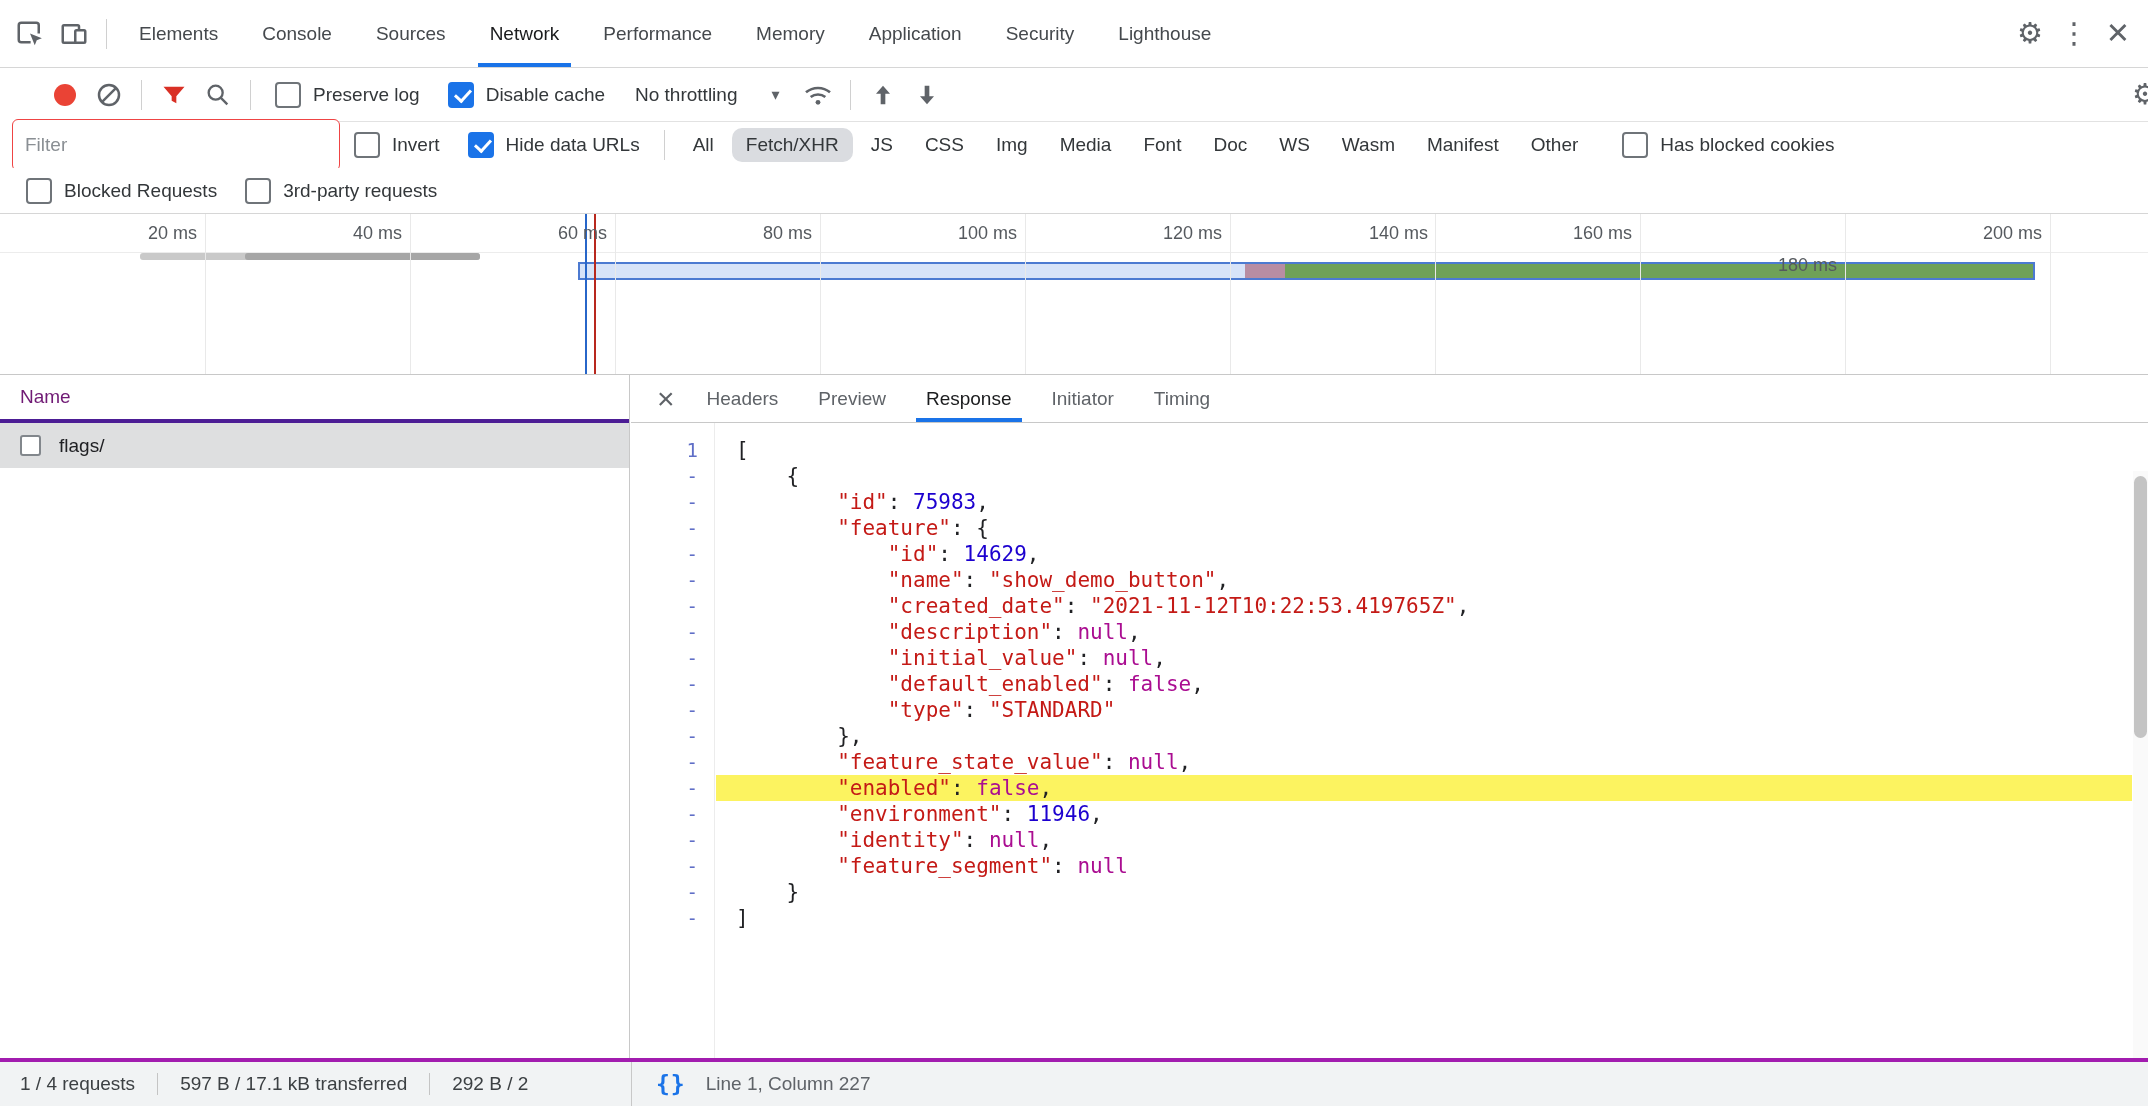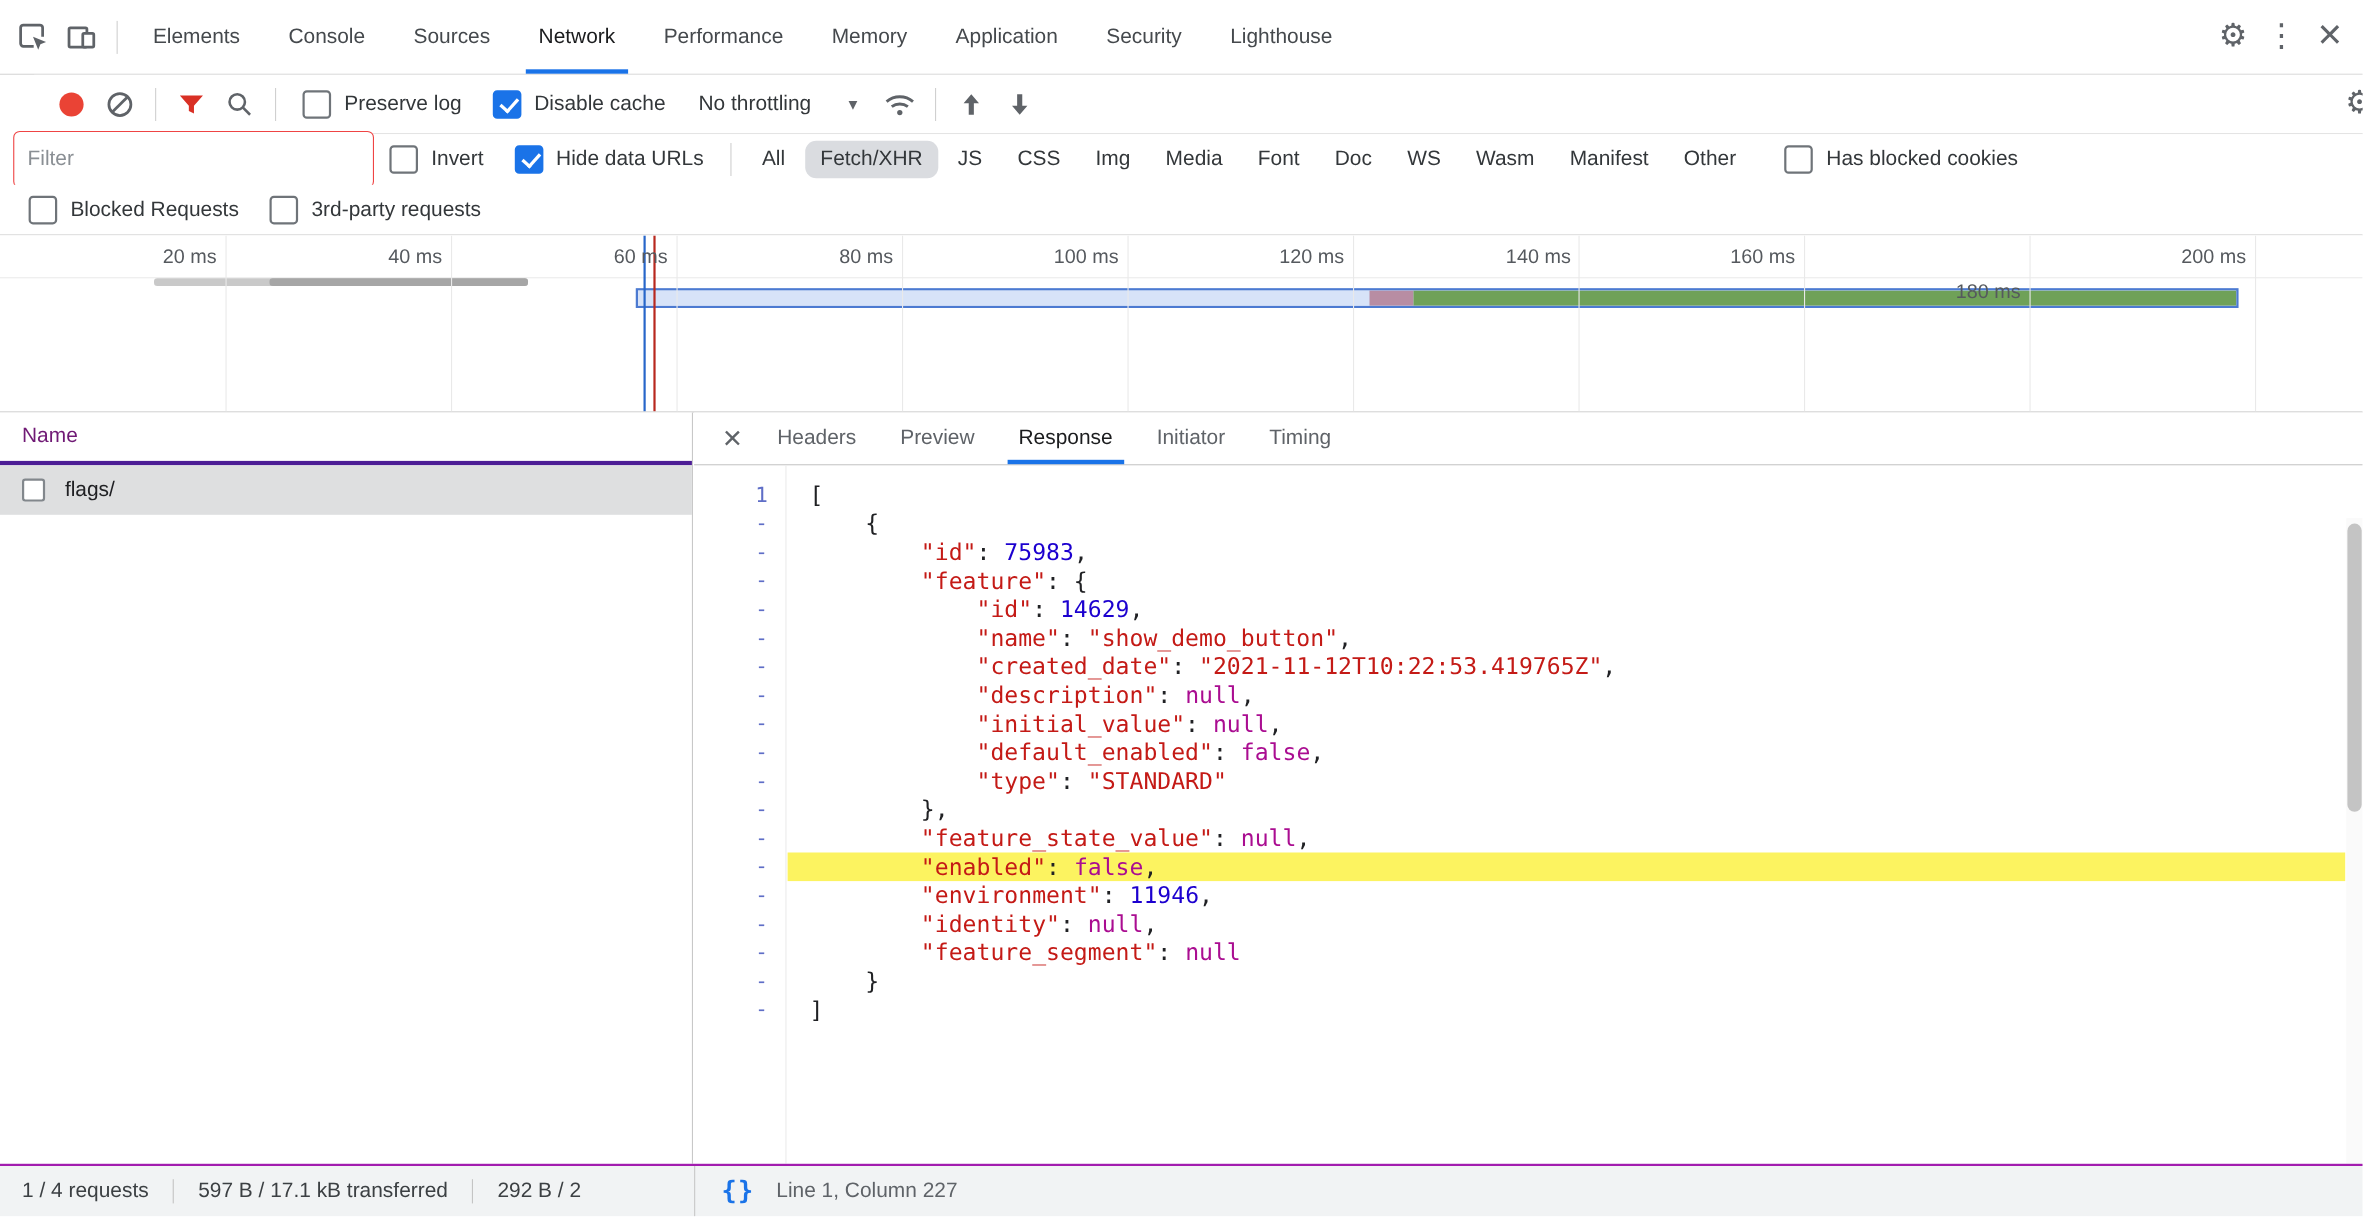--- a/index.html
+++ b/index.html
@@ -108,21 +108,21 @@
   .tk-s { color:#c41a16; }
   .tk-n { color:#1c00cf; }
   .tk-a { color:#aa0d91; }
 
   #vscroll { position:absolute; right:0; top:48px; bottom:0; width:15px; background:#fafafa; }
   #vscroll .thumb { position:absolute; top:5px; left:1px; width:13px; height:262px;
     background:#c4c4c4; border-radius:7px; }
 
   
   #statusbar { position:absolute; left:0; top:1058px; width:2148px; height:48px;
-    background:#f1f3f4; border-top:2px solid #a21caf; }
+    background:#f1f3f4; border-top:4px solid #a21caf; }
   #status-left { position:absolute; left:0; top:0; width:631px; height:100%;
     display:flex; align-items:center; gap:22px; padding-left:20px; overflow:hidden;
     color:#3c4043; white-space:nowrap; }
   .vsep { width:1px; height:22px; background:#c4c4c4; flex:0 0 auto; }
   #status-right { position:absolute; left:631px; top:0; right:0; height:100%;
     display:flex; align-items:center; gap:20px; padding-left:24px;
     border-left:1px solid #c8c8c8; color:#5f6368; }
   .fmt { color:#1a73e8; font-weight:bold; font-size:23px; letter-spacing:1px;
     font-family:"DejaVu Sans Mono", monospace; }
   svg { display:block; }

